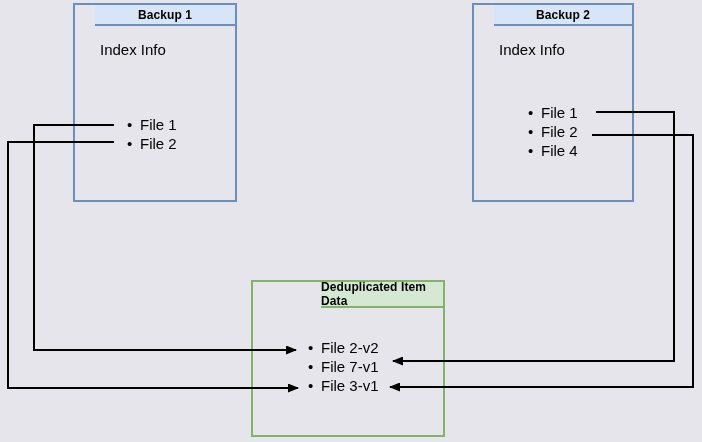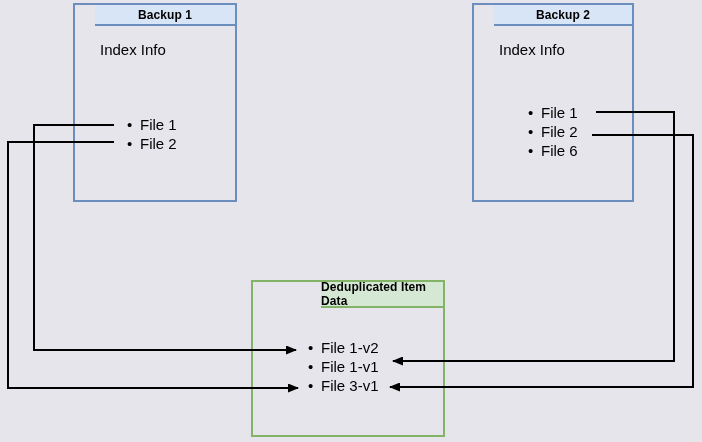--- a/index.html
+++ b/index.html
@@ -48,31 +48,31 @@
   </div>
 
   <div class="dbox blue" style="left:472px;top:3px;width:162px;height:199px;">
     <div class="hdr">
       <span>Backup 2</span>
     </div>
     <div class="index-label">Index Info</div>
     <ul class="flist" id="b2-list">
       <li>File 1</li>
       <li>File 2</li>
-      <li>File 6</li>
+      <li>File 4</li>
     </ul>
   </div>
 
   <div class="dbox green" style="left:251px;top:280px;width:194px;height:157px;">
     <div class="hdr">
       <span>Deduplicated Item Data</span>
     </div>
     <ul class="flist" id="dd-list">
-      <li>File 1-v2</li>
-      <li>File 1-v1</li>
+      <li>File 2-v2</li>
+      <li>File 7-v1</li>
       <li>File 3-v1</li>
     </ul>
   </div>
 
   <svg class="connectors" width="702" height="442" viewBox="0 0 702 442">
     <defs>
       <marker id="ah" markerWidth="11" markerHeight="9" refX="10" refY="4.5" orient="auto" markerUnits="userSpaceOnUse">
         <path d="M0,0 L11,4.5 L0,9 z" fill="#000"></path>
       </marker>
     </defs>

